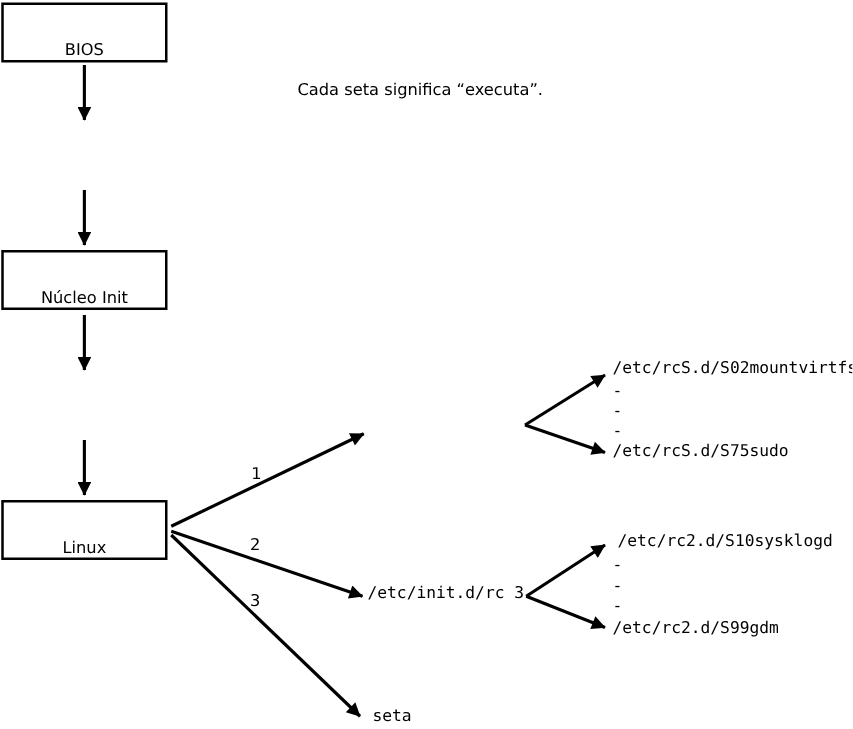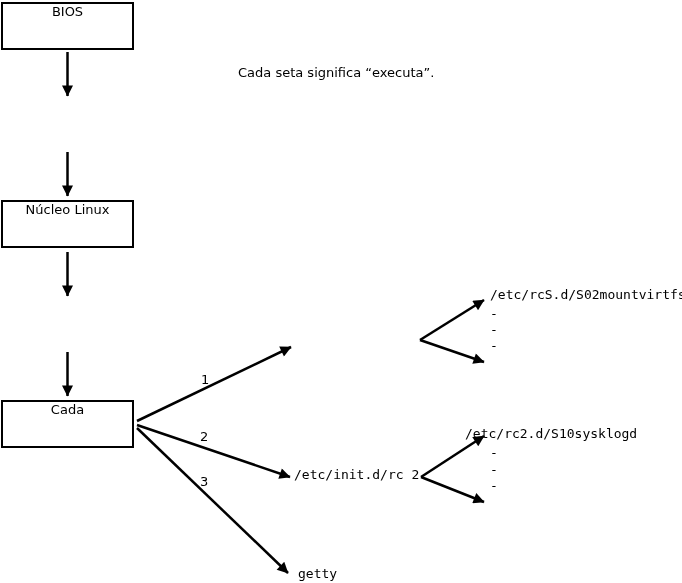--- a/index.html
+++ b/index.html
@@ -22,21 +22,21 @@
     top: 0;
   }
   .box {
     position: absolute;
     left: 1px;
     width: 129px;
     height: 44px;
     border: 2.5px solid #000000;
     background: #ffffff;
     display: flex;
-    align-items: flex-start;
+    align-items: flex-end;
     justify-content: center;
   }
   .box span {
     font-size: 13px;
     white-space: nowrap;
   }
   .sans {
     position: absolute;
     font-family: "DejaVu Sans", sans-serif;
     font-size: 13px;
@@ -81,38 +81,40 @@
     <line class="arrow-line" x1="420" y1="340" x2="484" y2="362" marker-end="url(#ah)"></line>
 
     <line class="arrow-line" x1="421" y1="477" x2="484" y2="436" marker-end="url(#ah)"></line>
     <line class="arrow-line" x1="421" y1="477" x2="484" y2="502" marker-end="url(#ah)"></line>
   </svg>
 
   <div class="box" style="top:2px">
     <span>BIOS</span>
   </div>
   <div class="box" style="top:200px">
-    <span>Núcleo Linux</span>
+    <span>Núcleo Init</span>
   </div>
   <div class="box" style="top:400px">
-    <span>Cada</span>
+    <span>Linux</span>
   </div>
 
   <div class="sans" style="left:238px;top:65px">Cada seta significa “executa”.</div>
 
   <div class="sans" style="left:201px;top:372px">1</div>
   <div class="sans" style="left:200px;top:429px">2</div>
   <div class="sans" style="left:200px;top:474px">3</div>
 
-  <div class="mono" style="left:294px;top:467px">/etc/init.d/rc 2</div>
-  <div class="mono" style="left:298px;top:566px">getty</div>
+  <div class="mono" style="left:294px;top:467px">/etc/init.d/rc 3</div>
+  <div class="mono" style="left:298px;top:566px">seta</div>
 
   <div class="mono" style="left:490px;top:287px">/etc/rcS.d/S02mountvirtfs</div>
   <div class="mono" style="left:490px;top:306px">-</div>
   <div class="mono" style="left:490px;top:322px">-</div>
   <div class="mono" style="left:490px;top:338px">-</div>
+  <div class="mono" style="left:490px;top:354px">/etc/rcS.d/S75sudo</div>
 
-  <div class="mono" style="left:465px;top:426px">/etc/rc2.d/S10sysklogd</div>
+  <div class="mono" style="left:494px;top:426px">/etc/rc2.d/S10sysklogd</div>
   <div class="mono" style="left:490px;top:445px">-</div>
   <div class="mono" style="left:490px;top:462px">-</div>
   <div class="mono" style="left:490px;top:478px">-</div>
+  <div class="mono" style="left:490px;top:495px">/etc/rc2.d/S99gdm</div>
 
 </div>
 
 </body></html>

